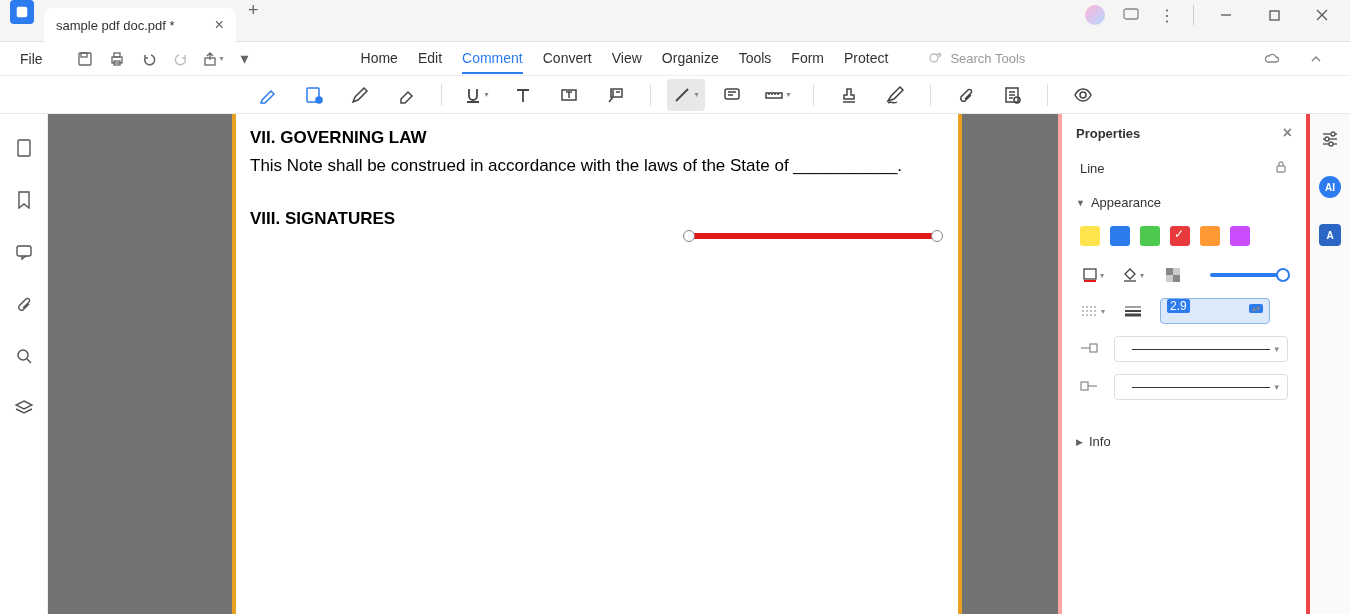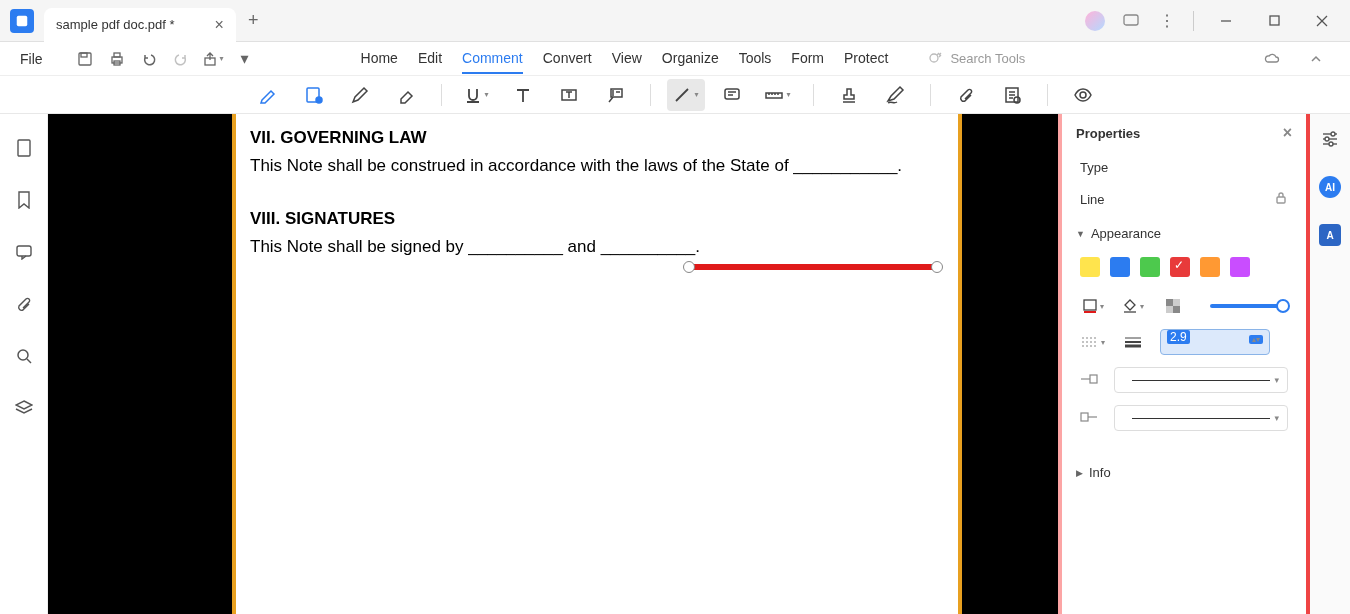--- a/index.html
+++ b/index.html
@@ -1,19 +1,19 @@
 <!DOCTYPE html>
 <html><head>
 <meta charset="utf-8">
 <style>
 * { margin: 0; padding: 0; box-sizing: border-box; font-family: -apple-system, BlinkMacSystemFont, "Segoe UI", Arial, sans-serif; }
 body { width: 1350px; height: 614px; background: #fff; overflow: hidden; position: relative; }
 
 
-.titlebar { height: 42px; display: flex; align-items: center; background: #f5f5f5; border-bottom: 1px solid #e0e0e0; }
+.titlebar { height: 42px; display: flex; align-items: flex-start; background: #f5f5f5; border-bottom: 1px solid #e0e0e0; }
 .app-logo { width: 24px; height: 24px; margin: 0 10px; background: #2c7cf0; border-radius: 4px; display: flex; align-items: center; justify-content: center; }
 .app-logo svg { width: 14px; height: 14px; }
 .tab { height: 34px; background: #fff; border-radius: 8px 8px 0 0; padding: 0 12px; display: flex; align-items: center; gap: 40px; margin-top: 8px; font-size: 13px; color: #333; }
 .tab-close { cursor: pointer; color: #666; font-size: 16px; }
 .new-tab { margin-left: 12px; color: #666; font-size: 18px; cursor: pointer; }
 .titlebar-right { margin-left: auto; display: flex; align-items: center; gap: 8px; padding-right: 8px; }
 .tb-icon { width: 28px; height: 28px; display: flex; align-items: center; justify-content: center; color: #666; cursor: pointer; }
 .win-btn { width: 40px; height: 30px; display: flex; align-items: center; justify-content: center; color: #555; cursor: pointer; }
 .win-sep { width: 1px; height: 20px; background: #ccc; margin: 0 4px; }
 .avatar-circle { width: 20px; height: 20px; border-radius: 50%; background: linear-gradient(135deg,#ffb3d9,#b3d9ff); }
@@ -38,21 +38,21 @@
 .dd-caret { font-size: 8px; color: #888; margin-left: 2px; }
 
 
 .main { display: flex; height: calc(614px - 42px - 34px - 38px); }
 
 
 .leftbar { width: 48px; background: #fff; border-right: 1px solid #eee; display: flex; flex-direction: column; align-items: center; padding-top: 20px; gap: 24px; }
 .lb-icon { width: 28px; height: 28px; display: flex; align-items: center; justify-content: center; color: #555; cursor: pointer; }
 
 
-.doc-area { flex: 1; background: #000000; position: relative; overflow: hidden; }
+.doc-area { flex: 1; background: #737373; position: relative; overflow: hidden; }
 .doc-page { position: absolute; left: 184px; top: 0; width: 730px; height: 100%; background: #fff; border-left: 4px solid #e8a020; border-right: 4px solid #e8a020; padding: 14px 14px; }
 .doc-heading { font-weight: 700; font-size: 17px; color: #000; margin-bottom: 4px; }
 .doc-text { font-size: 17px; color: #000; text-align: justify; line-height: 1.7; }
 .doc-sig { font-weight: 700; font-size: 17px; color: #000; text-align: right; margin-top: 42px; padding-right: 8px; }
 .redline-wrap { position: relative; margin-top: 2px; }
 .redline { height: 6px; background: #e01a1a; margin-left: 438px; margin-right: 6px; border-radius: 2px; position: relative; }
 .redline::before, .redline::after { content:''; position:absolute; width:10px; height:10px; border:1px solid #888; background:#fff; border-radius:50%; top:-3px; }
 .redline::before { left:-5px; }
 .redline::after { right:-5px; }
 
@@ -332,36 +332,32 @@
         </svg>
       </div>
   </div>
 
   <div class="doc-area">
     <div class="doc-page">
       <div class="doc-heading">VII. GOVERNING LAW</div>
       <div class="doc-text">This Note shall be construed in accordance with the laws of the State of ___________.</div>
       <div style="height:28px"></div>
       <div class="doc-heading">VIII. SIGNATURES</div>
-      <div class="doc-text" style="text-align:left">This Note shall be signed by __________ and __________.</div>
       <div class="redline-wrap">
           <div class="redline"></div>
         </div>
     </div>
 
   </div>
 
   <div class="props">
     <div class="props-head">
       <span>Properties</span>
       <span class="props-close">×</span>
     </div>
-    <div class="props-row sub">
-        <span>Type</span>
-      </div>
     <div class="props-row sub">
       <span>Line</span>
       <span class="lock-icon"><svg width="14" height="14" fill="none" stroke="#999" stroke-width="1.4">
             <rect x="3" y="6" width="8" height="6" rx="1"></rect>
             <path d="M5 6 L5 4 A2 2 0 0 1 9 4 L9 6"></path>
           </svg></span>
     </div>
     <div class="section-h">
         <span class="tri">▼</span>
         <span>Appearance</span>

